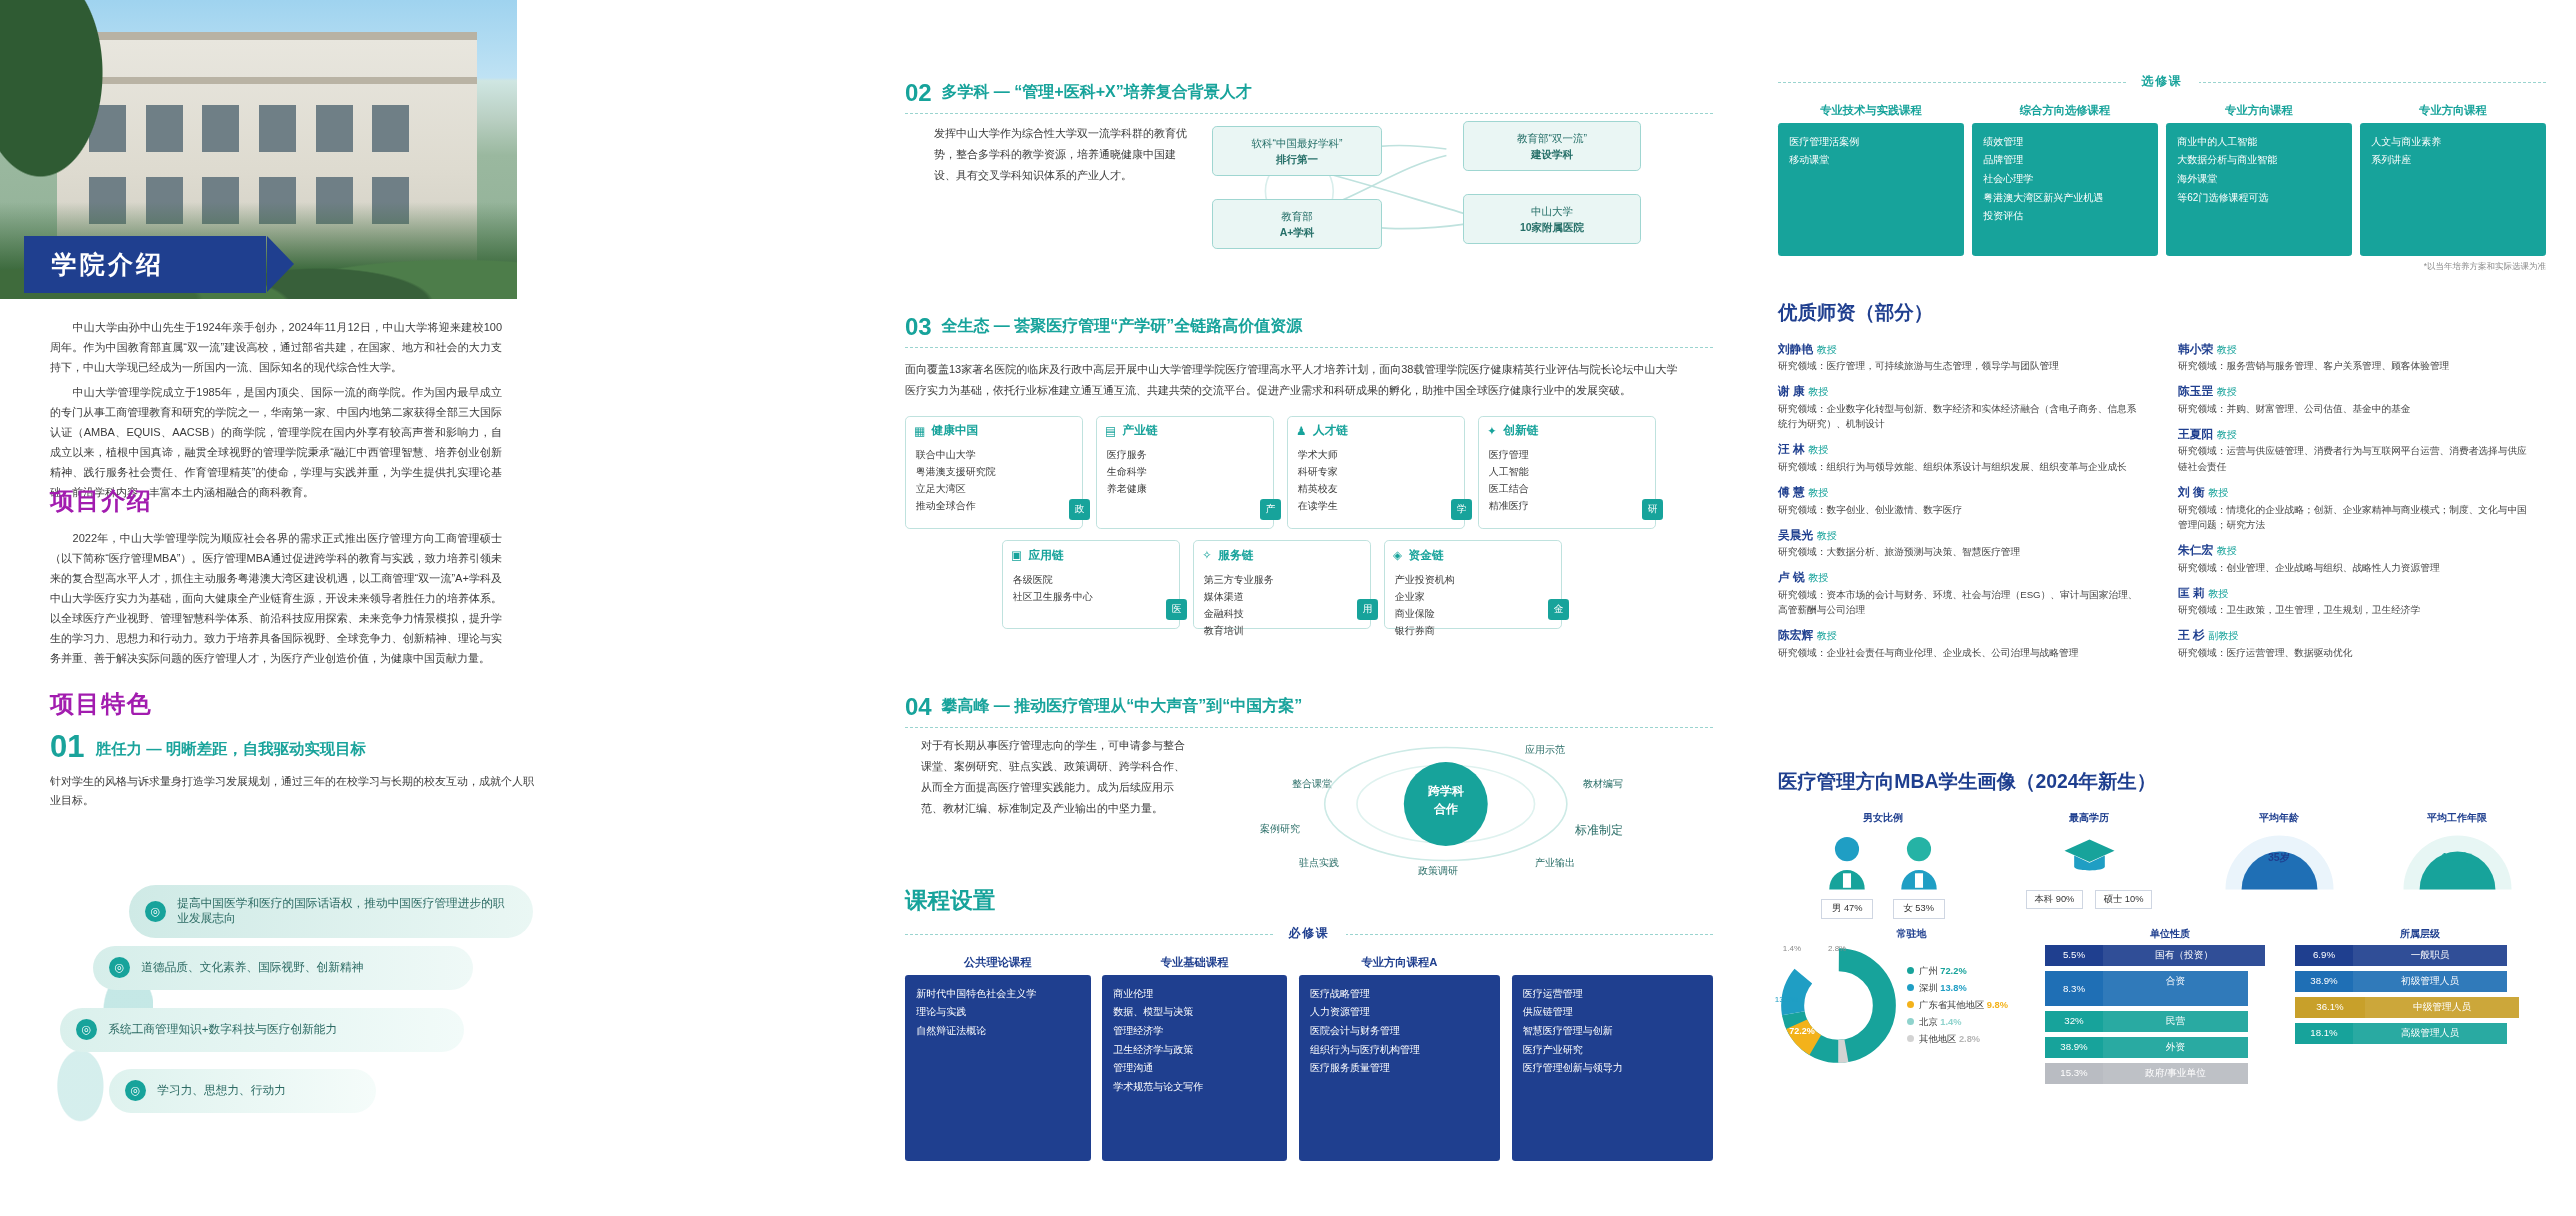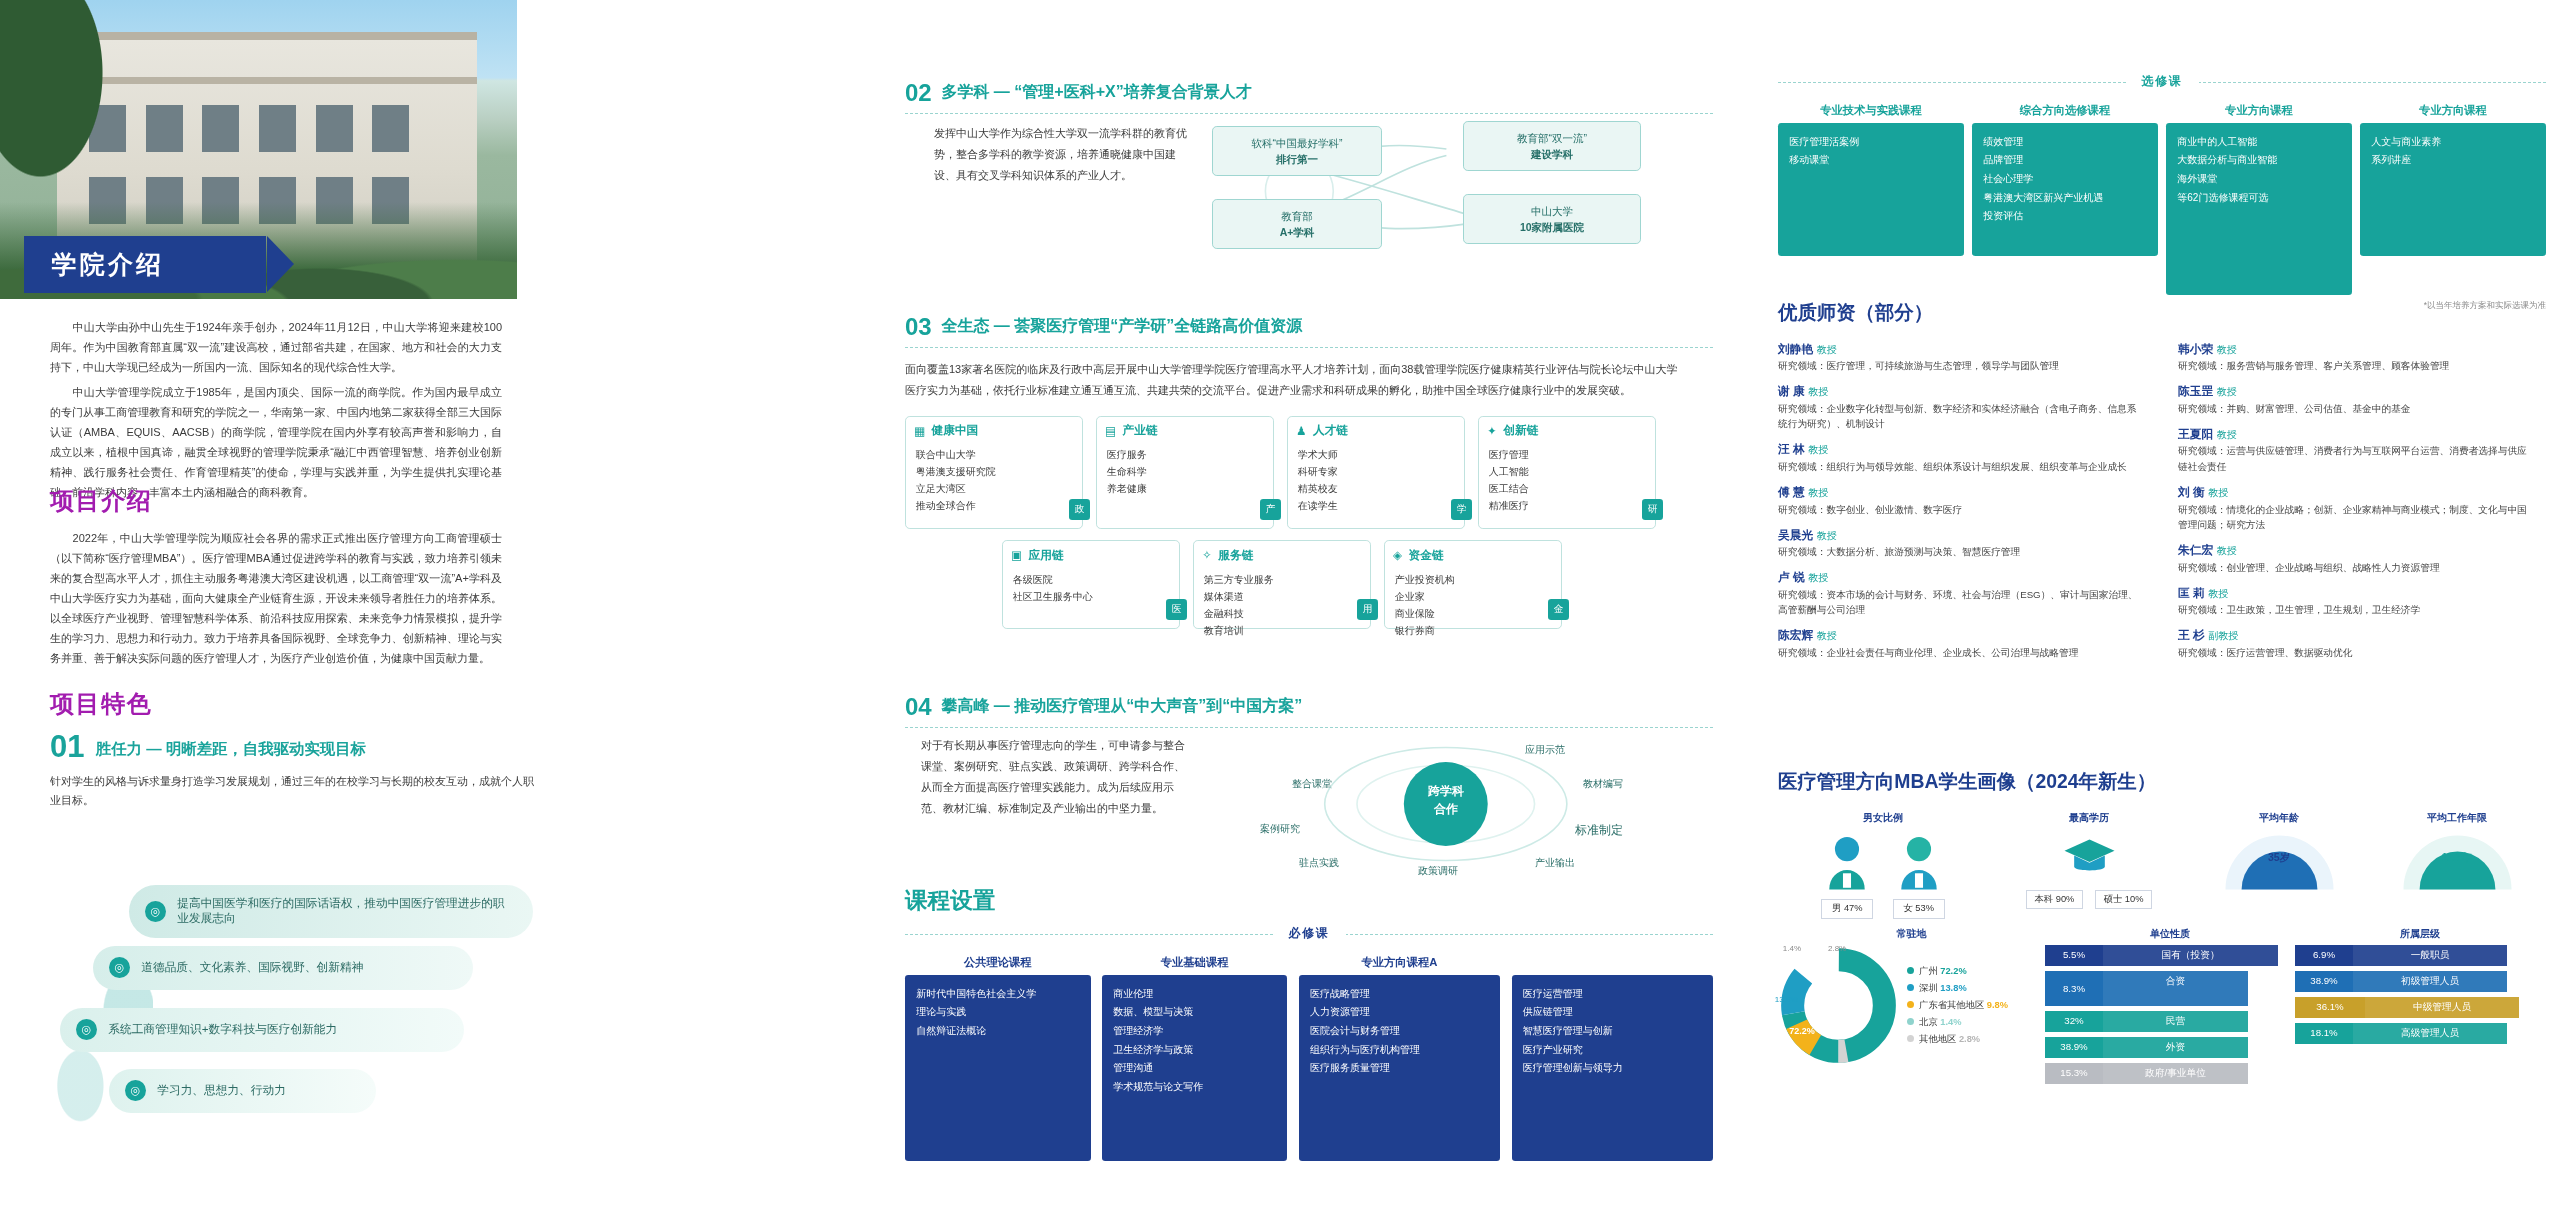--- a/index.html
+++ b/index.html
@@ -418,21 +418,21 @@
           <div>医疗管理活案例</div>
           <div>移动课堂</div>
         </div>
         <div class="xuanxiu-band xx-col" style="width:186px;height:133px;">
           <div>绩效管理</div>
           <div>品牌管理</div>
           <div>社会心理学</div>
           <div>粤港澳大湾区新兴产业机遇</div>
           <div>投资评估</div>
         </div>
-        <div class="xuanxiu-band xx-col" style="width:186px;height:172px;">
+        <div class="xuanxiu-band xx-col" style="width:186px;height:133px;">
           <div>商业中的人工智能</div>
           <div>大数据分析与商业智能</div>
           <div>海外课堂</div>
           <div>等62门选修课程可选</div>
         </div>
         <div class="xuanxiu-band xx-col" style="width:186px;height:133px;">
           <div style="white-space:pre-line;">人文与商业素养
 系列讲座</div>
         </div>
       </div>
@@ -611,21 +611,21 @@
               <div><span class="legend-dot" style="background:#d3d3d3"></span><span>其他地区</span> <b style="color:#b5b5b5">2.8%</b></div>
             </div>
           </div>
         </div>
 
         <div style="width:250px;">
           <div class="statbox-label" style="color:#1f3f8f;font-weight:bold;margin-bottom:4.8px;">单位性质</div>
           <div>
             <div style="display:flex;margin-bottom:4.8px;">
               <div style="width:58px;background:#1f3f8f;color:#fff;font-size:9.7px;padding:4px 0;text-align:center;">5.5%</div>
-              <div style="width:175px;background:#1f3f8f;color:#fff;font-size:9.7px;padding:4px 0;text-align:center;opacity:.92;">国有（投资）</div>
+              <div style="width:162px;background:#1f3f8f;color:#fff;font-size:9.7px;padding:4px 0;text-align:center;opacity:.92;">国有（投资）</div>
             </div>
             <div style="display:flex;margin-bottom:4.8px;">
               <div style="width:58px;background:#1f6fb5;color:#fff;font-size:9.7px;padding:12px 0;text-align:center;">8.3%</div>
               <div style="width:145px;background:#1f6fb5;color:#fff;font-size:9.7px;padding:4px 0;text-align:center;opacity:.92;">合资</div>
             </div>
             <div style="display:flex;margin-bottom:4.8px;">
               <div style="width:58px;background:#17a39b;color:#fff;font-size:9.7px;padding:4px 0;text-align:center;">32%</div>
               <div style="width:145px;background:#17a39b;color:#fff;font-size:9.7px;padding:4px 0;text-align:center;opacity:.92;">民营</div>
             </div>
             <div style="display:flex;margin-bottom:4.8px;">

